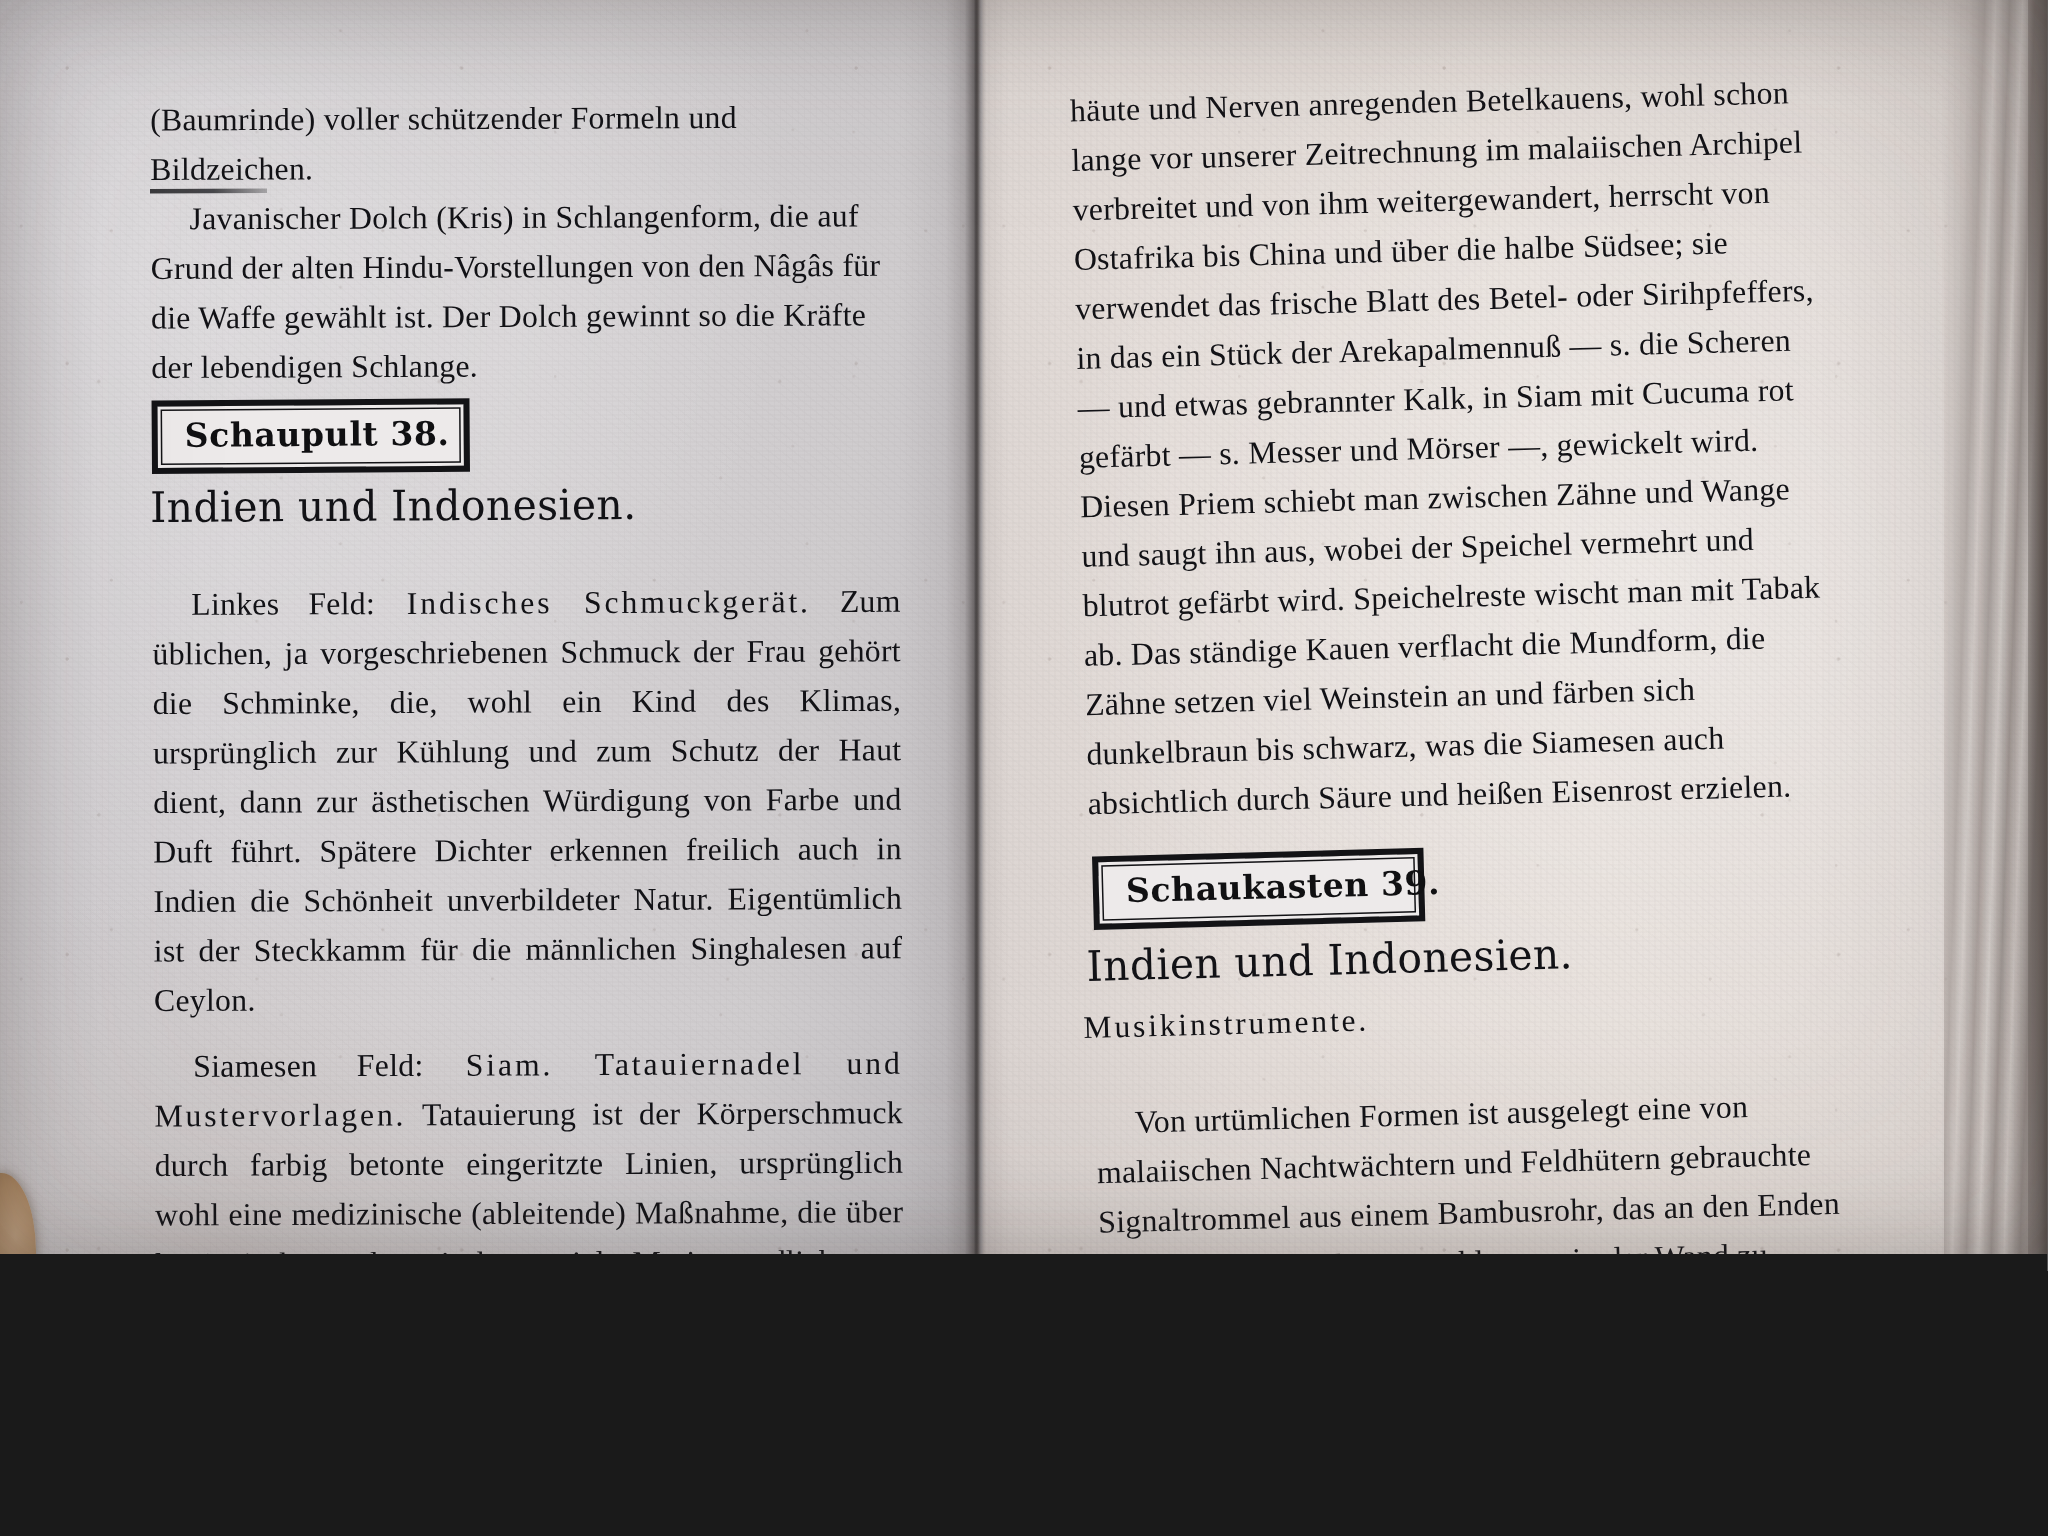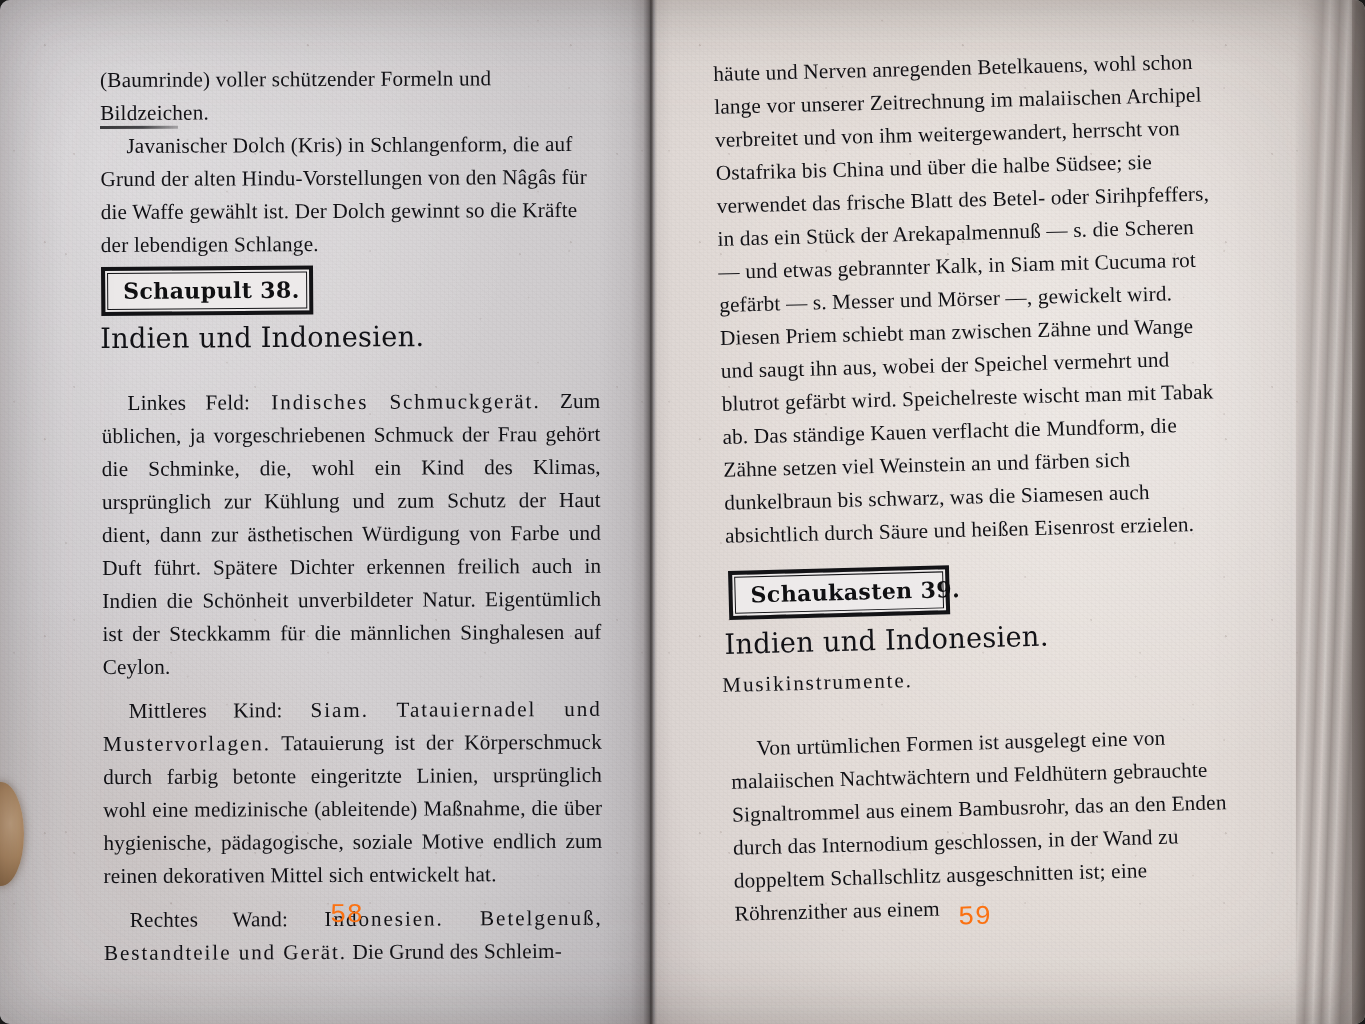--- a/index.html
+++ b/index.html
@@ -1,20 +1,20 @@
 <!DOCTYPE html>
 <html><head>
 <meta charset="utf-8">
 <style>
   html,body{margin:0;padding:0;background:#1a1a1a;}
   body{width:1365px;height:1024px;overflow:hidden;
        font-family:"Liberation Serif","DejaVu Serif",serif;}
 
   
-  #spread{position:relative;width:1365px;height:1024px;overflow:hidden;border-radius:10px;}
+  #spread{position:relative;width:1365px;height:836px;overflow:hidden;}
 
   
   .page{position:absolute;top:0;height:1024px;overflow:hidden;}
 
   #page-left{left:0;width:668px;
     background:
       radial-gradient(circle at 22% 82%, rgba(168,150,138,.20) 0%, rgba(168,150,138,0) 26%),
       radial-gradient(circle at 8% 15%, rgba(255,255,255,.30) 0%, rgba(255,255,255,0) 45%),
       linear-gradient(100deg,#ccc8cd 0%,#d3d0d3 14%,#d6d3d5 46%,#cfccce 74%,#c2bfc2 92%,#b4b1b4 100%);
   }
@@ -185,21 +185,21 @@
       <p class="p-flush lastline-left">(Baumrinde) voller schützender Formeln und Bildzeichen.</p>
       <p class="p-ind lastline-left">Javanischer Dolch (Kris) in Schlangenform, die auf Grund der alten Hindu-Vorstellungen von den Nâgâs für die Waffe gewählt ist. Der Dolch gewinnt so die Kräfte der lebendigen Schlange.</p>
 
       <div style="height:80px"></div>
       <div style="height:45px"></div>
 
       <p class="p-ind"><span>Linkes Feld:</span><span class="sp"> <span>Indisches Schmuckgerät.</span></span> <span class="lastline-left">Zum üblichen, ja vorgeschriebenen Schmuck der Frau gehört die Schminke, die, wohl ein Kind des Klimas, ursprünglich zur Kühlung und zum Schutz der Haut dient, dann zur ästhetischen Würdigung von Farbe und Duft führt. Spätere Dichter erkennen freilich auch in Indien die Schönheit unverbildeter Natur. Eigentümlich ist der Steckkamm für die männlichen Singhalesen auf Ceylon.</span></p>
 
       <div style="height:11px"></div>
 
-      <p class="p-ind"><span>Mittleres Kind:</span><span class="sp"> <span>Siam. Tatauiernadel und Mustervorlagen.</span></span> <span>Tatauierung ist der Körperschmuck durch farbig betonte eingeritzte Linien, ursprünglich wohl eine medizinische (ableitende) Maßnahme, die über hygienische, pädagogische, soziale Motive endlich zum reinen dekorativen Mittel sich entwickelt hat.</span></p>
+      <p class="p-ind"><span>Siamesen Feld:</span><span class="sp"> <span>Siam. Tatauiernadel und Mustervorlagen.</span></span> <span>Tatauierung ist der Körperschmuck durch farbig betonte eingeritzte Linien, ursprünglich wohl eine medizinische (ableitende) Maßnahme, die über hygienische, pädagogische, soziale Motive endlich zum reinen dekorativen Mittel sich entwickelt hat.</span></p>
 
       <div style="height:11px"></div>
 
       <p class="p-ind"><span>Rechtes Wand:</span><span class="sp"> <span>Indonesien. Betelgenuß, Bestandteile und Gerät.</span></span> <span>Die Grund des Schleim-</span></p>
     </div>
 
     <div id="para-rule"></div>
 
     <div class="boxlabel" id="box-38">
       <span class="bl-text">Schaupult 38.</span>

